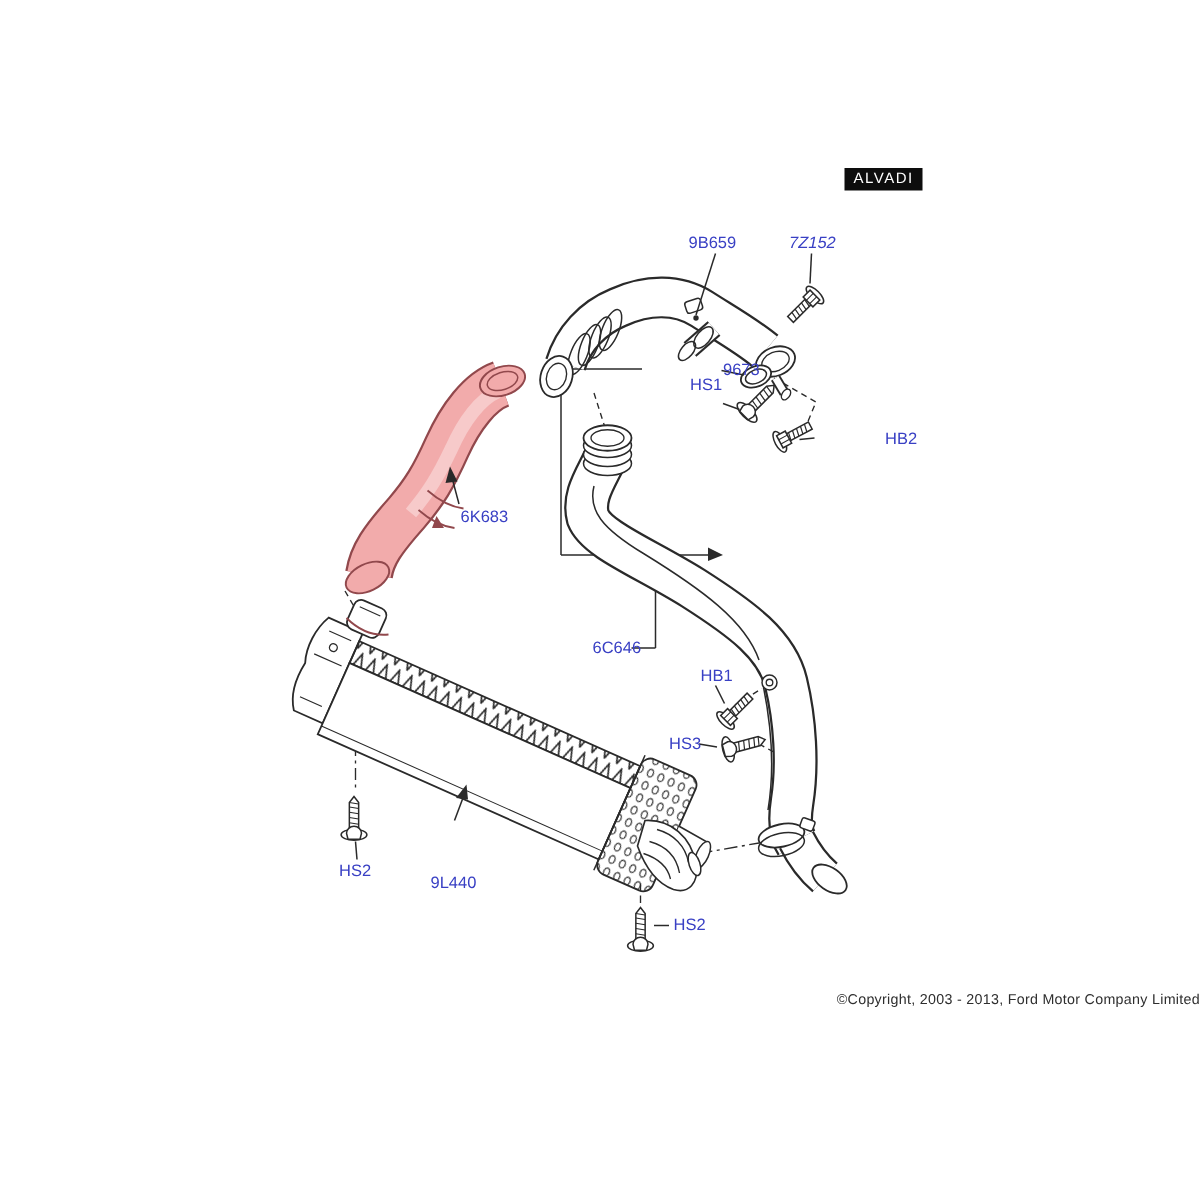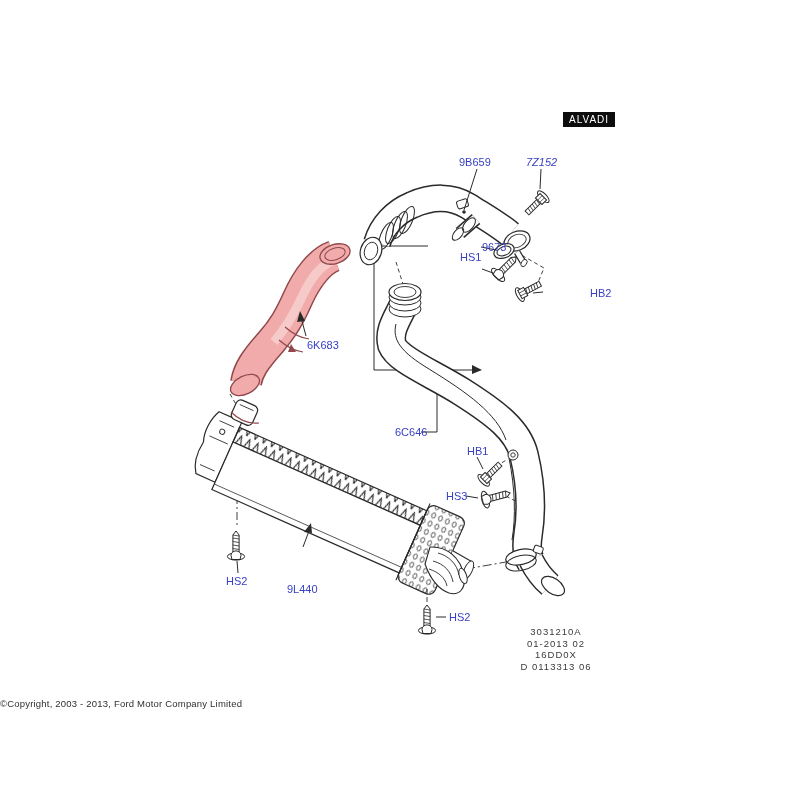--- a/index.html
+++ b/index.html
@@ -15,22 +15,22 @@
   }
   .plabel{
     position:absolute;color:#3940C4;font-size:11px;line-height:11px;white-space:nowrap;
     cursor:pointer;
   }
   .plate{
     position:absolute;left:498px;top:626px;width:116px;text-align:center;
     color:#3a3a3a;font-size:9.5px;line-height:11.5px;letter-spacing:1px;white-space:nowrap;
   }
   .copyright{
-    position:absolute;left:0;top:661px;width:800px;text-align:left;
-    color:#2e2e2e;font-size:9.5px;letter-spacing:0.2px;margin-top:37px;
+    position:absolute;left:0;top:661px;width:800px;text-align:right;
+    color:#2e2e2e;font-size:9.5px;letter-spacing:0.2px;
   }
 </style>
 </head>
 <body>
 
 <div class="stage">
 
   <svg class="svg-art" width="800" height="800" viewBox="0 0 800 800">
     <defs>
       <pattern id="fins" width="9" height="16" patternUnits="userSpaceOnUse">
@@ -223,22 +223,16 @@
   <div class="plabel" style="left:460px;top:252px;">HS1</div>
   <div class="plabel" style="left:546px;top:288px;padding-left:44px;">HB2</div>
   <div class="plabel" style="left:291px;top:340px;padding-left:16px;">6K683</div>
   <div class="plabel" style="left:395px;top:427px;">6C646</div>
   <div class="plabel" style="left:467px;top:446px;text-align:center;">HB1</div>
   <div class="plabel" style="left:446px;top:491px;">HS3</div>
   <div class="plabel" style="left:287px;top:551px;margin-top:33px;">9L440</div>
   <div class="plabel" style="left:226px;top:576px;">HS2</div>
   <div class="plabel" style="left:449px;top:612px;">HS2</div>
 
-  <div class="plate">
-    <div>3031210A</div>
-    <div>01-2013 02</div>
-    <div>16DD0X</div>
-    <div>D 0113313 06</div>
-  </div>
 
   <div class="copyright">©Copyright, 2003 - 2013, Ford Motor Company Limited</div>
 
 </div>
 
 </body></html>

